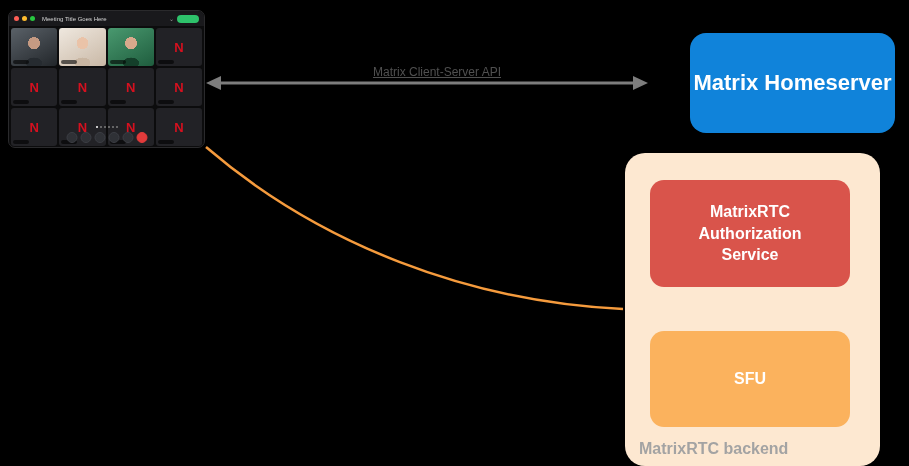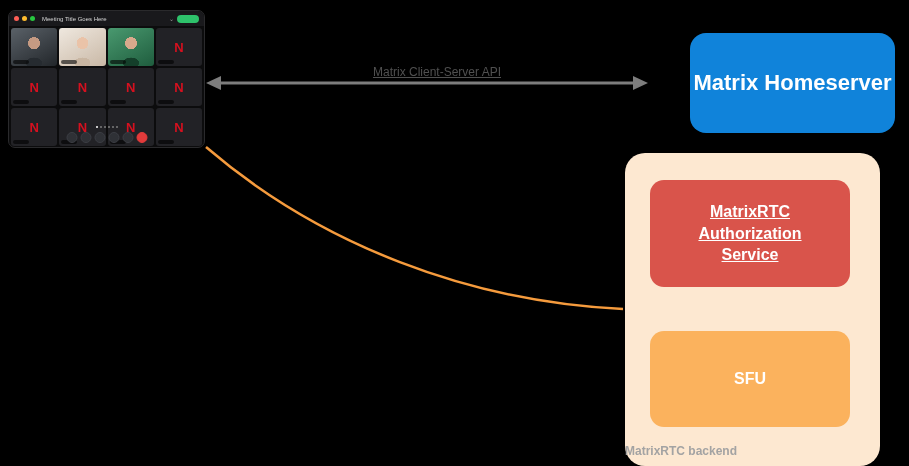--- a/index.html
+++ b/index.html
@@ -58,21 +58,21 @@
   }
   .backend-container{position:absolute;left:625px;top:153px;width:255px;height:313px;border-radius:20px;}
   .service-box{
     position:absolute;left:25px;width:200px;border-radius:14px;
     display:flex;align-items:center;justify-content:center;text-align:center;
     color:#fff;font-weight:bold;font-size:16px;line-height:1.35;
     padding:0 20px;box-sizing:border-box;
   }
   .auth-box{top:27px;height:107px;}
   .sfu-box{top:162px;height:96px;}
-  .backend-caption{position:absolute;left:0;bottom:8px;font-weight:bold;font-size:12px;}
+  .backend-caption{position:absolute;left:14px;bottom:8px;font-weight:bold;font-size:16px;}
 </style>
 </head>
 <body>
 
 <div class="canvas">
 
   <svg class="connectors" width="909" height="466" viewBox="0 0 909 466">
     <g>
       <line x1="220" y1="83" x2="634" y2="83" stroke-width="3" stroke="#7d7d7d"></line>
       <polygon points="206,83 221,76 221,90" fill="#7d7d7d"></polygon>
@@ -157,21 +157,21 @@
         <div class="ctl"></div>
         <div class="ctl leave"></div>
       </div>
   </div>
 
   <div class="homeserver-box" style="background: rgb(16, 131, 218); color: rgb(255, 255, 255);">
     <span>Matrix Homeserver</span>
   </div>
 
   <div class="backend-container" style="background: rgb(253, 232, 209);">
-    <div class="service-box auth-box" style="background: rgb(217, 84, 75); text-decoration: underline;">
+    <div class="service-box auth-box" style="background: rgb(217, 84, 75);">
       <span>MatrixRTC Authorization Service</span>
     </div>
     <div class="service-box sfu-box" style="background: rgb(251, 178, 93); margin-top: 16px;">
       <span>SFU</span>
     </div>
     <div class="backend-caption" style="color: rgb(163, 163, 163);">MatrixRTC backend</div>
   </div>
 
 </div>
 

